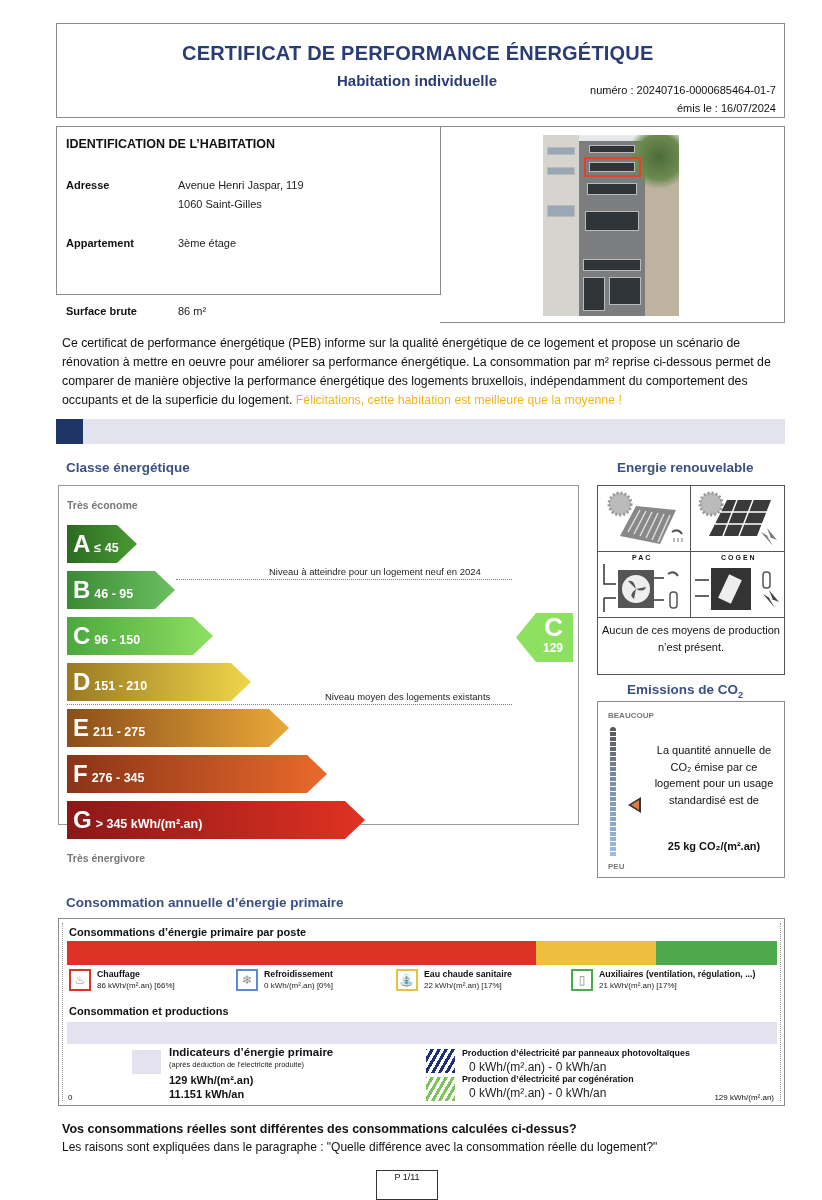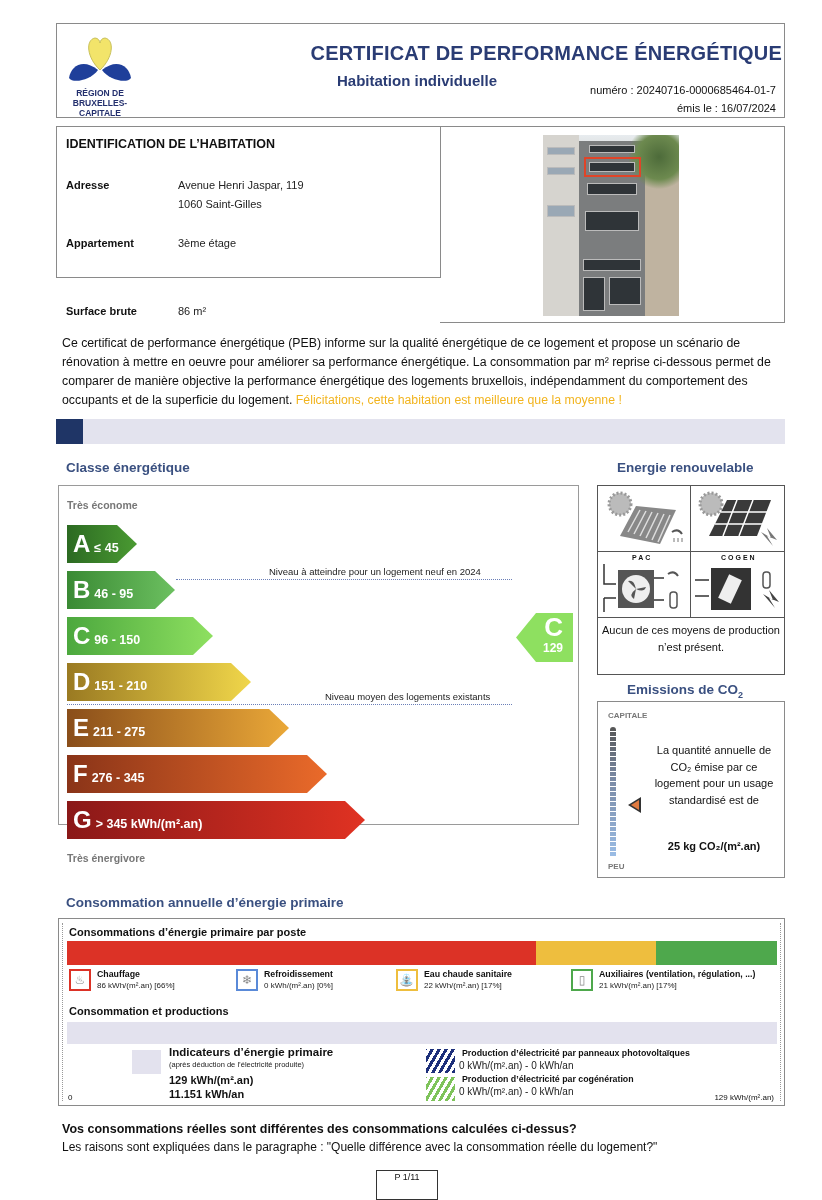--- a/index.html
+++ b/index.html
@@ -5,27 +5,27 @@
   * { box-sizing: border-box; margin: 0; padding: 0; }
   html, body { width: 822px; height: 1200px; background: #ffffff; }
   body { font-family: "Liberation Sans", sans-serif; color: #111; position: relative; overflow: hidden; }
 
   .abs { position: absolute; }
 
   
   .header { left: 56px; top: 23px; width: 729px; height: 95px; border: 1px solid #8a8a8a; }
   .logo { left: 8px; top: 6px; width: 70px; height: 85px; }
   .logo-text { position: absolute; left: 0; top: 58px; width: 70px; text-align: center; font-size: 8.5px; font-weight: bold; color: #24306e; line-height: 10px; }
-  .title { left: 125px; top: 18px; width: 600px; text-align: right; font-size: 20px; font-weight: bold; color: #2a3c74; letter-spacing: 0.2px; }
+  .title { left: 125px; top: 18px; width: 600px; text-align: left; font-size: 20px; font-weight: bold; color: #2a3c74; letter-spacing: 0.2px; }
   .subtitle { left: 280px; top: 48px; font-size: 15px; font-weight: bold; color: #2a3c74; }
   .numero { right: 8px; top: 60px; font-size: 11px; color: #111; text-align: right; }
   .emis { right: 8px; top: 78px; font-size: 11px; color: #111; text-align: right; }
 
   
-  .ident { left: 56px; top: 126px; width: 385px; height: 152px; border: 1px solid #8a8a8a; }
+  .ident { left: 56px; top: 126px; width: 385px; height: 169px; border: 1px solid #8a8a8a; }
   .ident-photo-box { left: 440px; top: 126px; width: 345px; height: 197px; border: 1px solid #8a8a8a; border-left: none; }
   .ident h2 { position: absolute; left: 9px; top: 10px; font-size: 12.5px; font-weight: bold; }
   .ident .lbl { position: absolute; left: 9px; font-size: 11px; font-weight: bold; }
   .ident .val { position: absolute; left: 121px; font-size: 11px; color: #222; }
 
   .photo { left: 103px; top: 8px; width: 136px; height: 181px; background: linear-gradient(#e8ecef 0%, #c9c9c6 20%, #9a9c9a 60%, #6e706f 100%); overflow: hidden; }
   .bldg-center { position: absolute; left: 36px; top: 6px; width: 66px; height: 175px; background: #7b7d7e; }
   .bldg-left { position: absolute; left: 0; top: 0; width: 36px; height: 181px; background: #d6d4cf; }
   .bldg-right { position: absolute; left: 102px; top: 20px; width: 34px; height: 161px; background: #bfb3a0; }
   .tree { position: absolute; left: 86px; top: 0; width: 50px; height: 55px; background: radial-gradient(circle at 60% 40%, #4d6b3a 0%, #6d8a4f 50%, rgba(0,0,0,0) 72%); }
@@ -86,44 +86,32 @@
   .legend-val { font-size: 8px; line-height: 11px; color: #222; }
   .prod-band { position: absolute; left: 8px; top: 103px; width: 710px; height: 22px; background: #e3e2ee; }
   .swatch-conso { position: absolute; left: 73px; top: 131px; width: 29px; height: 24px; background: #e3e2ee; }
   .cp-title { position: absolute; left: 110px; top: 127px; font-size: 11.5px; font-weight: bold; }
   .cp-sub { position: absolute; left: 110px; top: 141px; font-size: 7.5px; color: #222; }
   .cp-v1 { position: absolute; left: 110px; top: 155px; font-size: 11px; font-weight: bold; }
   .cp-v2 { position: absolute; left: 110px; top: 169px; font-size: 11px; font-weight: bold; }
   .hatch-pv { position: absolute; left: 367px; top: 130px; width: 29px; height: 24px; background: repeating-linear-gradient(-60deg, #1d2f7a 0 3px, #fff 3px 6px); }
   .hatch-cg { position: absolute; left: 367px; top: 158px; width: 29px; height: 24px; background: repeating-linear-gradient(-60deg, #7ec35a 0 3px, #fff 3px 6px); }
   .prod-title { position: absolute; left: 403px; font-size: 8.8px; font-weight: bold; }
-  .prod-val { position: absolute; left: 400px; font-size: 10px; color: #222; }
+  .prod-val { position: absolute; left: 410px; font-size: 12px; color: #222; }
   .scale0 { position: absolute; left: 9px; top: 174px; font-size: 8px; }
   .scaleMax { position: absolute; right: 10px; top: 174px; font-size: 8px; }
 
   .question { left: 62px; top: 1122px; font-size: 12.5px; font-weight: bold; }
   .reason { left: 62px; top: 1140px; font-size: 12px; color: #111; }
   .page { left: 376px; top: 1170px; width: 62px; height: 30px; border: 1px solid #333; font-size: 9px; text-align: center; line-height: 13px; }
 </style>
 </head>
 <body>
 
 <div class="abs header">
-  <div class="abs logo">
-    <svg width="70" height="58" viewBox="0 0 70 58">
-      <path d="M35 40 C 22 28, 20 10, 30 8 C 33 8, 35 11, 35 13 C 35 11, 37 8, 40 8 C 50 10, 48 28, 35 40 Z" fill="#f2e46a" stroke="#c8c05a" stroke-width="1"></path>
-      <path d="M4 48 C 6 36, 18 28, 33 40 C 26 50, 8 54, 4 48 Z" fill="#1f3f9a"></path>
-      <path d="M66 48 C 64 36, 52 28, 37 40 C 44 50, 62 54, 66 48 Z" fill="#1f3f9a"></path>
-    </svg>
-    <div class="logo-text">
-      <div>RÉGION DE</div>
-      <div>BRUXELLES-</div>
-      <div>CAPITALE</div>
-    </div>
-  </div>
   <div class="abs title">CERTIFICAT DE PERFORMANCE ÉNERGÉTIQUE</div>
   <div class="abs subtitle">Habitation individuelle</div>
   <div class="abs numero">numéro : 20240716-0000685464-01-7</div>
   <div class="abs emis">émis le : 16/07/2024</div>
 </div>
 
 <div class="abs ident">
   <h2>IDENTIFICATION DE L’HABITATION</h2>
   <div class="lbl" style="top:52px">Adresse</div>
   <div class="val" style="top:52px">Avenue Henri Jaspar, 119</div>
@@ -246,21 +234,21 @@
         <rect x="72" y="10" width="7" height="16" rx="3" fill="none" stroke="#555" stroke-width="1.5"></rect>
         <path d="M72 32 l10 6 l-4 -10 l10 12 l-10 -4 l6 10 z" fill="#444"></path>
       </svg>
     </div>
   </div>
   <div class="renew-text">Aucun de ces moyens de production n’est présent.</div>
 </div>
 
 <div class="abs sect-title" style="left:627px;top:682px"><span>Emissions de CO</span><sub style="font-size:9px">2</sub></div>
 <div class="abs co2">
-  <div class="co2-bcp">CAPITALE</div>
+  <div class="co2-bcp">BEAUCOUP</div>
   <div class="co2-scale"></div>
   <div class="co2-marker"></div>
   <div class="co2-marker-inner"></div>
   <div class="co2-text">La quantité annuelle de CO₂ émise par ce logement pour un usage standardisé est de</div>
   <div class="co2-val">25 kg CO₂/(m².an)</div>
   <div class="co2-peu">PEU</div>
 </div>
 
 <div class="abs sect-title" style="left:66px;top:895px">Consommation annuelle d’énergie primaire</div>
 <div class="abs conso">

